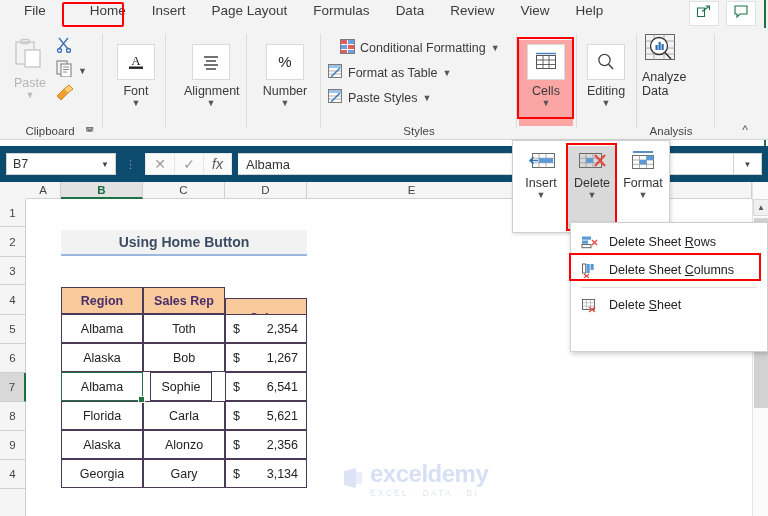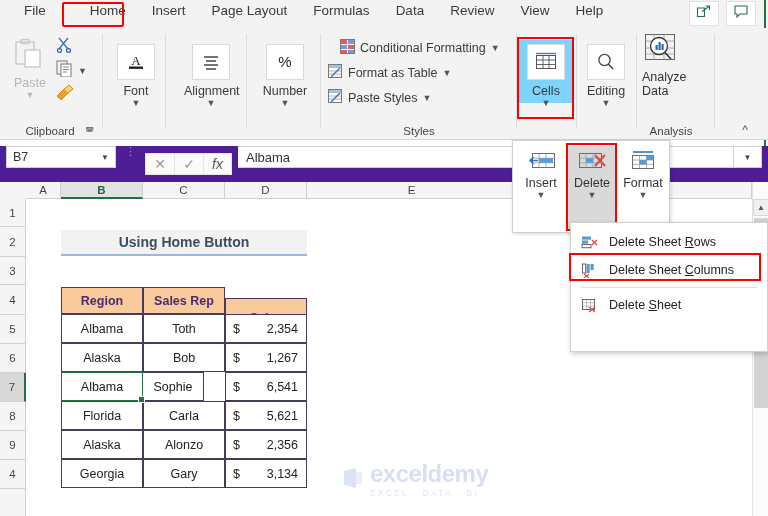--- a/index.html
+++ b/index.html
@@ -58,21 +58,21 @@
     position: absolute; display: flex; align-items: center; gap: 5px;
     font-size: 12.5px; color: #3b3b3b; white-space: nowrap;
   }
   .chev { font-size: 9px; color: #555; }
 
   .redbox { position: absolute; border: 2.5px solid #ff0000; pointer-events: none; }
 
   
   .fbar {
     position: absolute; left: 0; top: 146px; width: 768px; height: 36px;
-    background: #4c1d95; display: flex; padding: 0 6px;
+    background: #0c4a6e; display: flex; align-items: center; padding: 0 6px;
   }
   .namebox {
     width: 110px; height: 22px; background: #fff; border: 1px solid #d2d2d2;
     display: flex; align-items: center; padding: 0 6px;
     font-size: 12.5px; color: #333; position: relative;
   }
   .namebox .dd { position: absolute; right: 6px; font-size: 8px; color: #444; }
   .dots { margin: 0 9px; font-size: 11px; color: #9a9a9a; letter-spacing: 0; line-height:1; }
   .fbtns { display: flex; align-items: center; gap: 0; }
   .fbtn {
@@ -330,21 +330,21 @@
             </svg>
         </span>
         <span>Paste Styles</span>
         <span class="chev">▼</span>
       </div>
       <div class="group-label">Styles</div>
     </div>
     <div class="sep" style="left:516px"></div>
 
     <div class="group" style="left:518px; width:56px">
-      <div class="bigbtn" style="left:1px; top:12px; background:#7dd3fc; width:54px; height:63px; padding-top:4px">
+      <div class="bigbtn" style="left:1px; top:12px; background:#fca5a5; width:54px; height:86px; padding-top:4px">
         <div class="box">
           <svg width="24" height="22" viewBox="0 0 24 22">
               <rect x="2.5" y="4.5" width="19" height="13" fill="none" stroke="#555"></rect>
               <path d="M2.5 9h19M2.5 13.5h19M9 4.5v13M15 4.5v13" stroke="#555" stroke-width=".9"></path>
               <path d="M2 2.5h20" stroke="#3f7fc1" stroke-width="1.4"></path>
             </svg>
         </div>
         <div class="lbl">Cells</div>
         <div class="caret">▼</div>
       </div>
@@ -449,21 +449,21 @@
       </div>
 
     <div class="tcell" style="left:61px;  top:161px; width:82px; height:29px">Alaska</div>
     <div class="tcell" style="left:143px; top:161px; width:82px; height:29px">Bob</div>
     <div class="tcell money" style="left:225px; top:161px; width:82px; height:29px">
         <span class="dol">$</span>
         <span>1,267</span>
       </div>
 
     <div class="tcell" style="left:61px;  top:190px; width:82px; height:29px">Albama</div>
-    <div class="tcell" style="left:142px; top:190px; width:62px; height:29px">Sophie</div>
+    <div class="tcell" style="left:150px; top:190px; width:62px; height:29px">Sophie</div>
     <div class="tcell money" style="left:225px; top:190px; width:82px; height:29px">
         <span class="dol">$</span>
         <span>6,541</span>
       </div>
     <div class="selcell" style="left:61px; top:190px; width:82px; height:29px"></div>
 
     <div class="tcell" style="left:61px;  top:219px; width:82px; height:29px">Florida</div>
     <div class="tcell" style="left:143px; top:219px; width:82px; height:29px">Carla</div>
     <div class="tcell money" style="left:225px; top:219px; width:82px; height:29px">
         <span class="dol">$</span>

